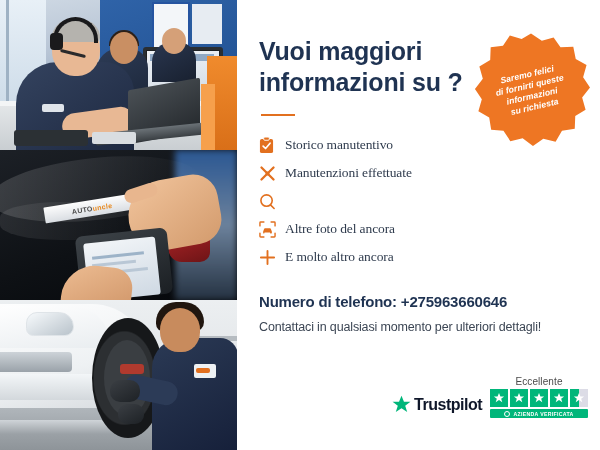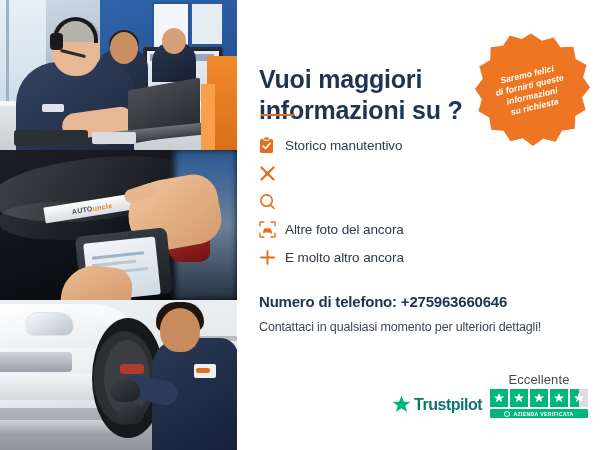--- a/index.html
+++ b/index.html
@@ -128,47 +128,47 @@
   .p3 .glove { position:absolute; left:110px; top:80px; width:30px; height:22px;
       background:linear-gradient(150deg,#3b3f44,#1d2125); border-radius:10px;}
   .p3 .glove2 { position:absolute; left:118px; top:104px; width:26px; height:20px;
       background:linear-gradient(150deg,#3b3f44,#1d2125); border-radius:9px;}
   .p3 .tool { position:absolute; left:120px; top:64px; width:24px; height:10px; background:#b03a2e; border-radius:3px;}
 
   
   .panel { position:relative; flex:1; height:450px; background:#ffffff; padding:0 22px; }
 
   .headline { position:absolute; left:22px; top:36px; width:210px;
-      font-size:25px; line-height:1.22; font-weight:bold; color:#1f3352; letter-spacing:-.2px;margin-top:28px; }
+      font-size:25px; line-height:1.22; font-weight:bold; color:#1f3352; letter-spacing:-.2px; }
   .rule { position:absolute; left:24px; top:114px; width:34px; height:2px; background:#e2701f; }
 
-  .features { position:absolute; left:22px; top:131px; width:290px; }
+  .features { position:absolute; left:22px; top:131px; width:290px;font-family:Liberation Serif, serif; }
   .feat { display:flex; align-items:center; height:28px; }
   .feat .ico { width:26px; flex:0 0 26px; display:flex; align-items:center; justify-content:flex-start; }
   .feat .ftxt { font-size:13.5px; color:#2f3b4d; letter-spacing:-.1px; }
 
   .phone-line { position:absolute; left:22px; top:293px; font-size:15px; font-weight:bold; color:#1f3352; letter-spacing:-.2px;}
   .sub1 { position:absolute; left:22px; top:320px; font-size:12.5px; color:#3c4654; letter-spacing:-.15px;}
   .sub2 { position:absolute; left:22px; top:339px; font-size:12.5px; color:#3c4654; letter-spacing:-.15px;}
 
   
   .badge { position:absolute; right:10px; top:32px; width:118px; height:118px; }
   .badge svg { position:absolute; inset:0; }
   .badge .bcontent { position:absolute; inset:0; display:flex; flex-direction:column;
       align-items:center; justify-content:center; transform:rotate(-13deg); }
   .badge .headset { margin-bottom:1px; }
   .badge .btext { color:#ffffff; font-size:8.6px; font-weight:bold; line-height:1.26;
       text-align:center; letter-spacing:.1px; font-style:italic; width:92px; }
 
   
   .tp { position:absolute; right:12px; bottom:32px; display:flex; align-items:flex-end; gap:8px; }
   .tp-logo { display:flex; align-items:center; gap:3px; padding-bottom:4px; }
-  .tp-logo .tp-name { font-size:16px; font-weight:bold; color:#0f766e; letter-spacing:-.5px; }
+  .tp-logo .tp-name { font-size:16px; font-weight:bold; color:#0f172a; letter-spacing:-.5px; }
   .tp-right { display:flex; flex-direction:column; align-items:center; gap:2px; }
-  .tp-rating { font-size:13px; color:#4a4a4a; letter-spacing:.1px; }
+  .tp-rating { font-size:10px; color:#4a4a4a; letter-spacing:.1px; }
   .tp-stars { display:flex; gap:2px; }
   .tp-star { width:18px; height:18px; background:#00b67a; display:flex; align-items:center; justify-content:center;}
   .tp-star.half { background:linear-gradient(90deg,#00b67a 50%,#dcdce6 50%); }
   .tp-verified { display:flex; align-items:center; justify-content:center; gap:3px;
       background:#00b67a; width:100%; padding:1.5px 4px; border-radius:1px; }
   .tp-verified .vtxt { font-size:5.2px; color:#fff; font-weight:bold; letter-spacing:.3px; }
   .tp-verified .vdot { width:6px; height:6px; border:1px solid #fff; border-radius:50%; flex:0 0 6px;}
 </style>
 </head>
 <body>
@@ -295,20 +295,21 @@
         <span class="ftxt">Storico manutentivo</span>
       </div>
 
       <div class="feat">
         <span class="ico">
           <svg width="17" height="17" viewBox="0 0 18 18">
             <path d="M2.6 2.6 L15.4 15.4 M15.4 2.6 L2.6 15.4" stroke="#e2701f" stroke-width="2.4" stroke-linecap="round"></path>
             <circle cx="9" cy="9" r="2.1" fill="#e2701f"></circle>
           </svg>
         </span>
+        <span class="ftxt">Manutenzioni effettuate</span>
       </div>
 
       <div class="feat">
         <span class="ico">
           <svg width="17" height="17" viewBox="0 0 18 18">
             <circle cx="8" cy="8" r="6" fill="none" stroke="#e2701f" stroke-width="1.7"></circle>
             <path d="M12.4 12.8 L16 16.4" stroke="#e2701f" stroke-width="1.7" stroke-linecap="round"></path>
           </svg>
         </span>
       </div>

